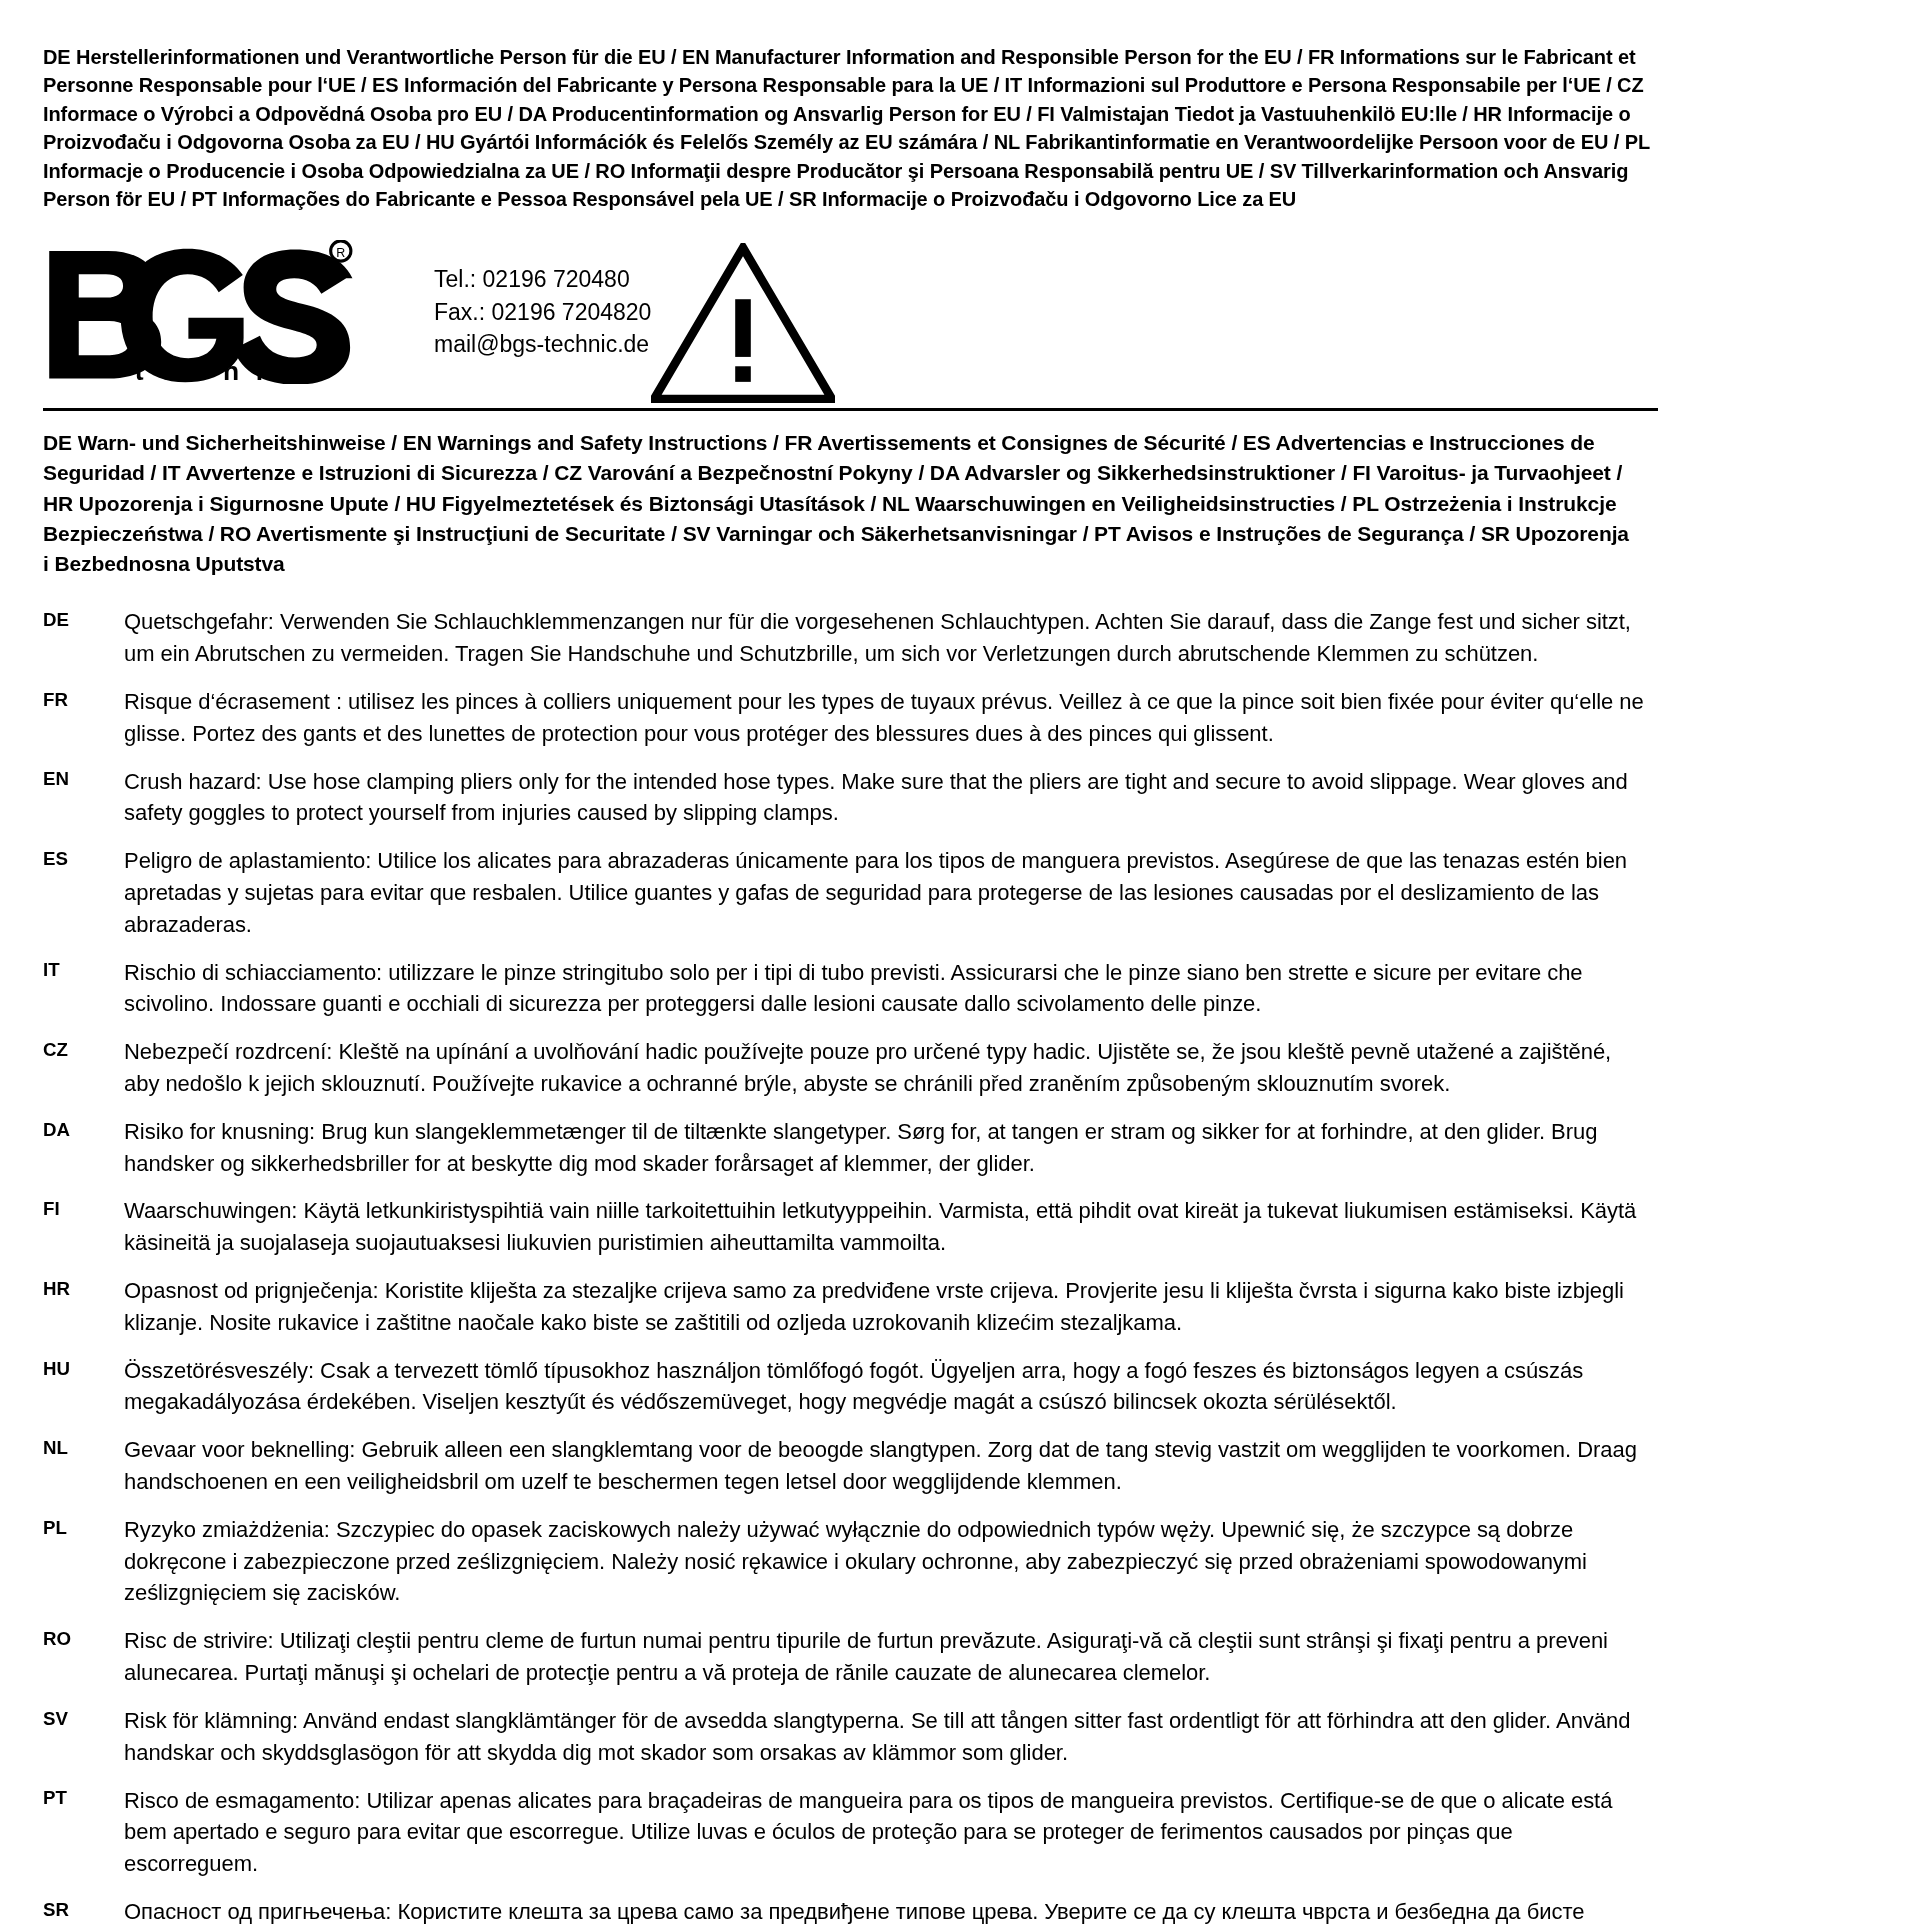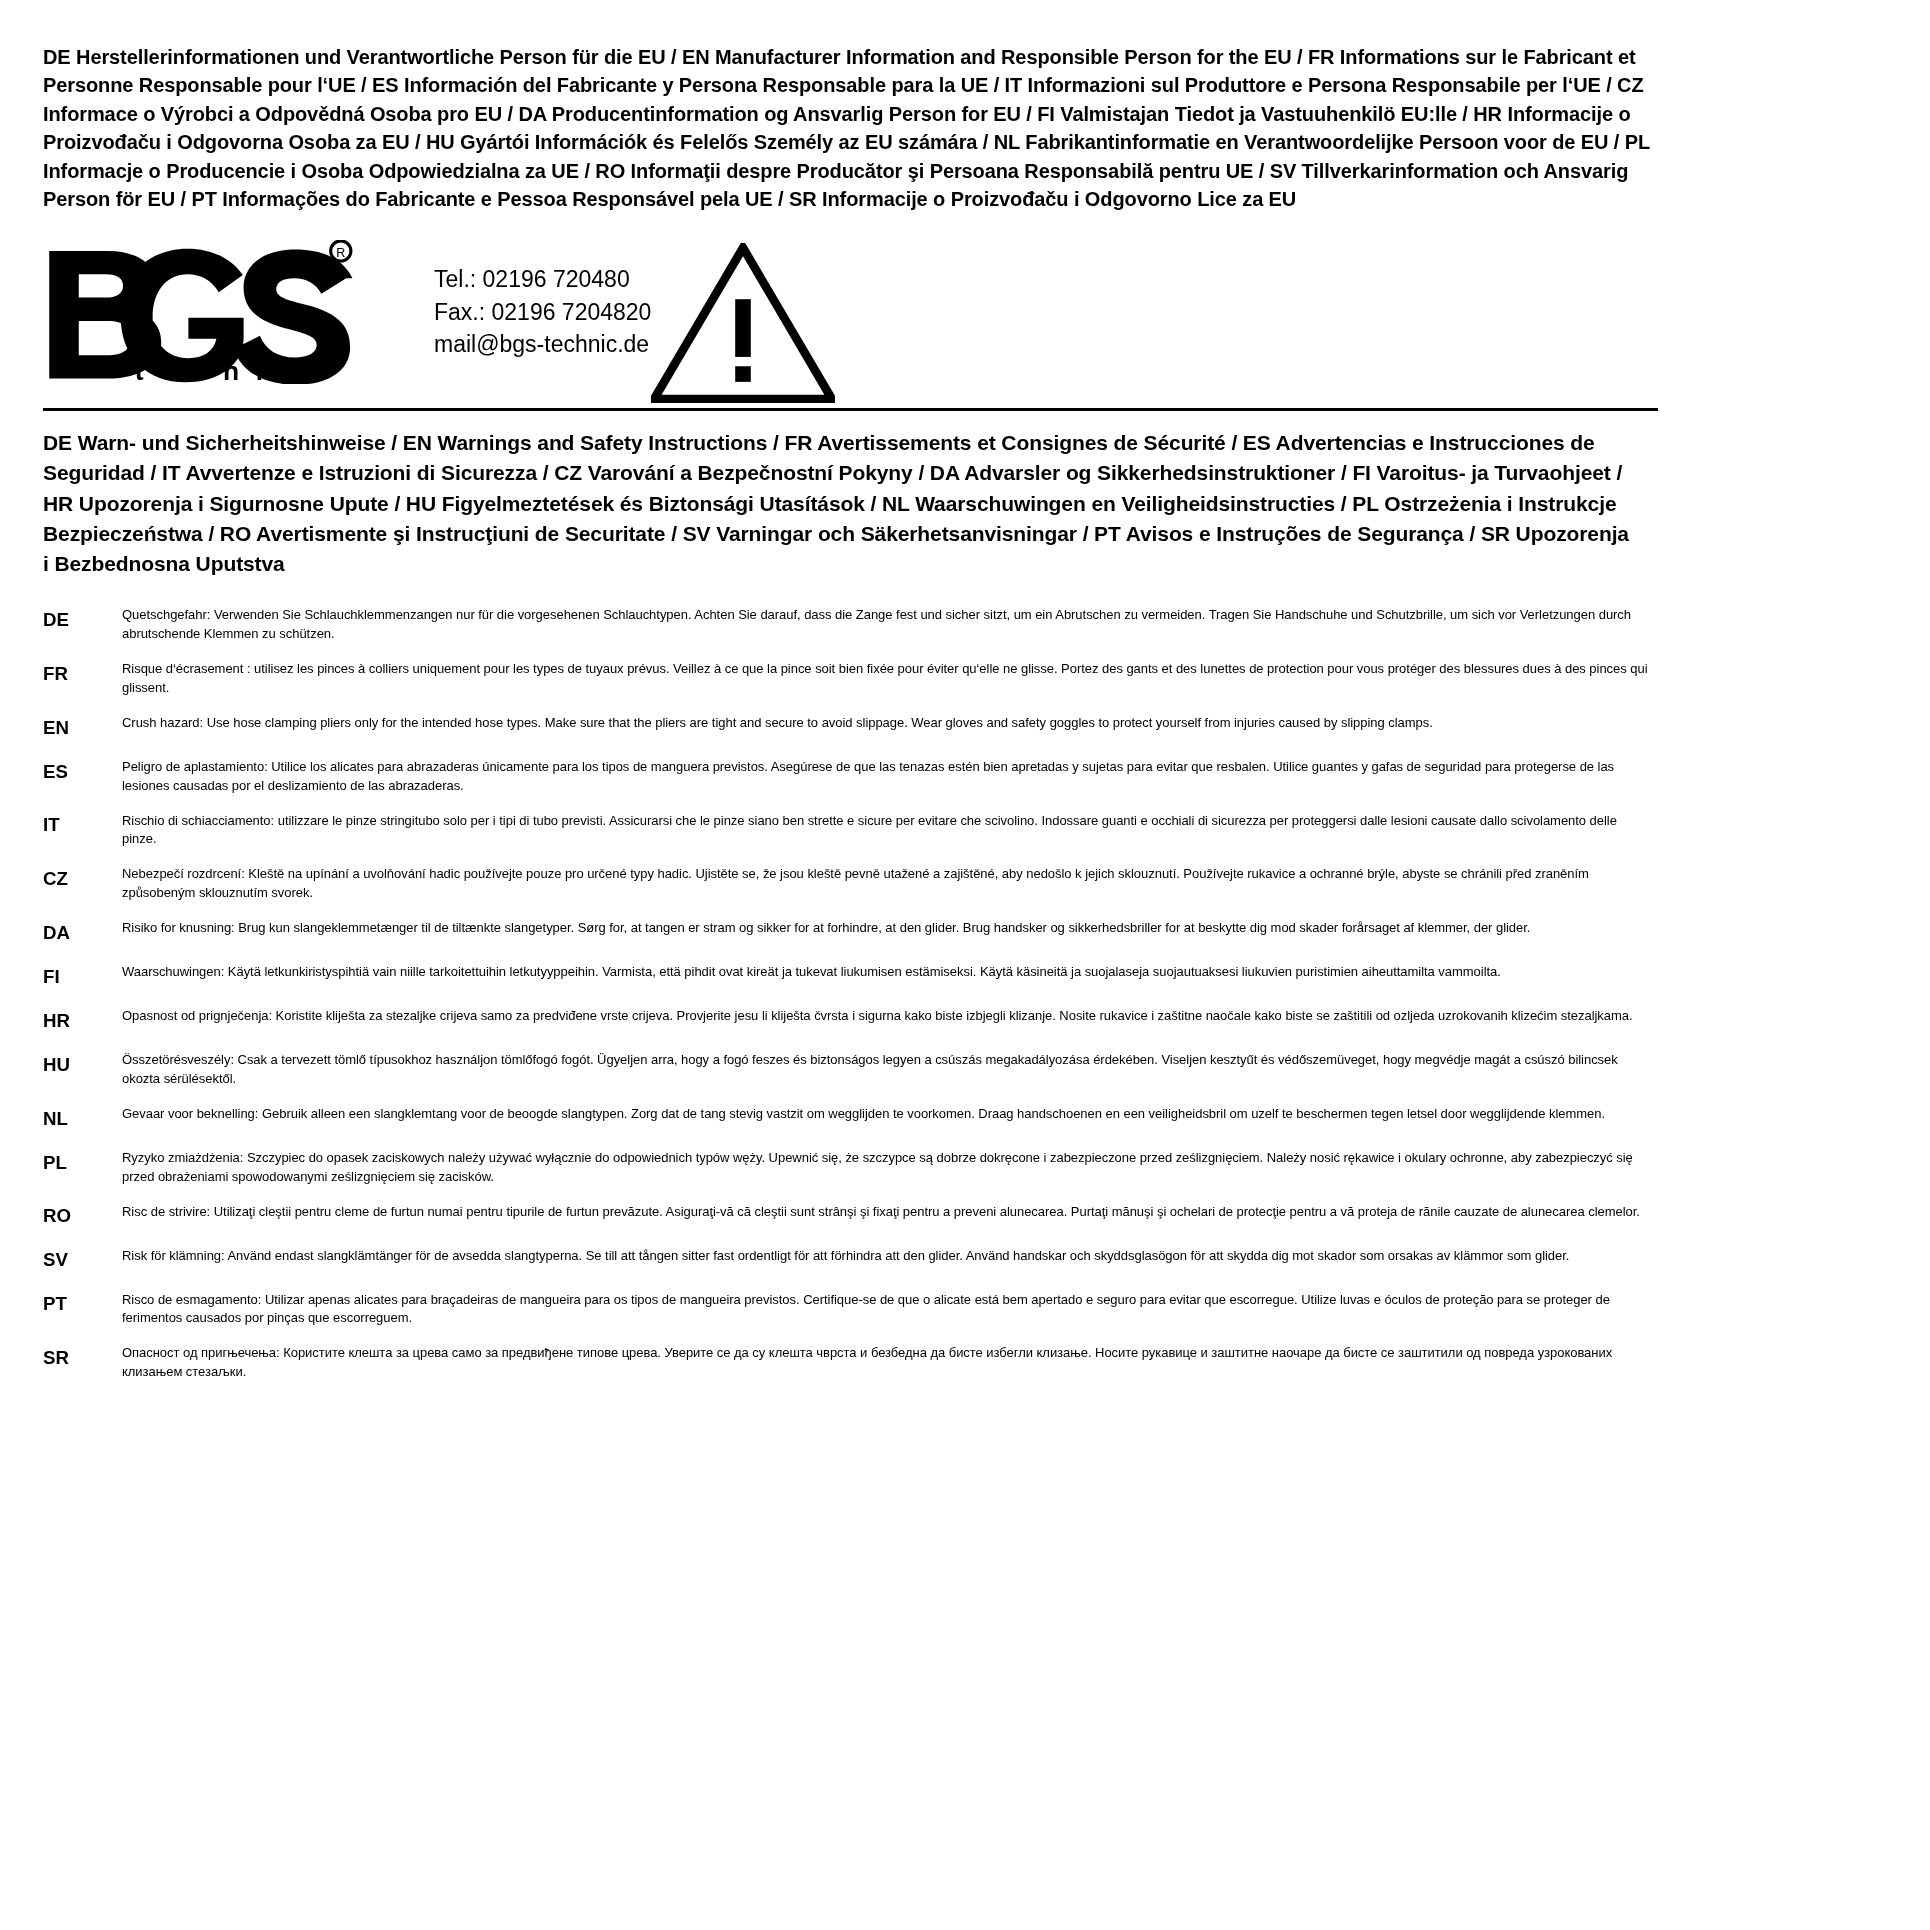--- a/index.html
+++ b/index.html
@@ -90,36 +90,36 @@
   }
 
   
   .lang-list {
     display: block;
   }
   .lang-row {
     display: flex;
     align-items: flex-start;
     margin-bottom: 16.3px;
-    gap: 18px;
   }
   .lang-code {
     flex: 0 0 61px;
     width: 61px;
     font-size: 18.7px;
     font-weight: bold;
     line-height: 1.44;
     padding-top: 0.8px;
   }
   .lang-text {
     flex: 1 1 auto;
-    font-size: 13px;
+    font-size: 22px;
     line-height: 1.44;
     letter-spacing: -0.04px;
     padding-right: 7.8px;
+    margin-left: 20px;
   }
 </style>
 </head>
 <body>
 
 <div class="page">
 
   <div class="top-heading">DE Herstellerinformationen und Verantwortliche Person für die EU  /  EN Manufacturer Information and Responsible Person for the EU  /  FR Informations sur le Fabricant et Personne Responsable pour l‘UE  /  ES Información del Fabricante y Persona Responsable para la UE  /  IT Informazioni sul Produttore e Persona Responsabile per l‘UE  /  CZ Informace o Výrobci a Odpovědná Osoba pro EU  /  DA Producentinformation og Ansvarlig Person for EU  /  FI Valmistajan Tiedot ja Vastuuhenkilö EU:lle  /  HR Informacije o Proizvođaču i Odgovorna Osoba za EU  /  HU Gyártói Információk és Felelős Személy az EU számára  /  NL Fabrikantinformatie en Verantwoordelijke Persoon voor de EU  /  PL Informacje o Producencie i Osoba Odpowiedzialna za UE  /  RO Informaţii despre Producător şi Persoana Responsabilă pentru UE  /  SV Tillverkarinformation och Ansvarig Person för EU  /  PT Informações do Fabricante e Pessoa Responsável pela UE  /  SR Informacije o Proizvođaču i Odgovorno Lice za EU</div>
 
   <div class="company-block">

